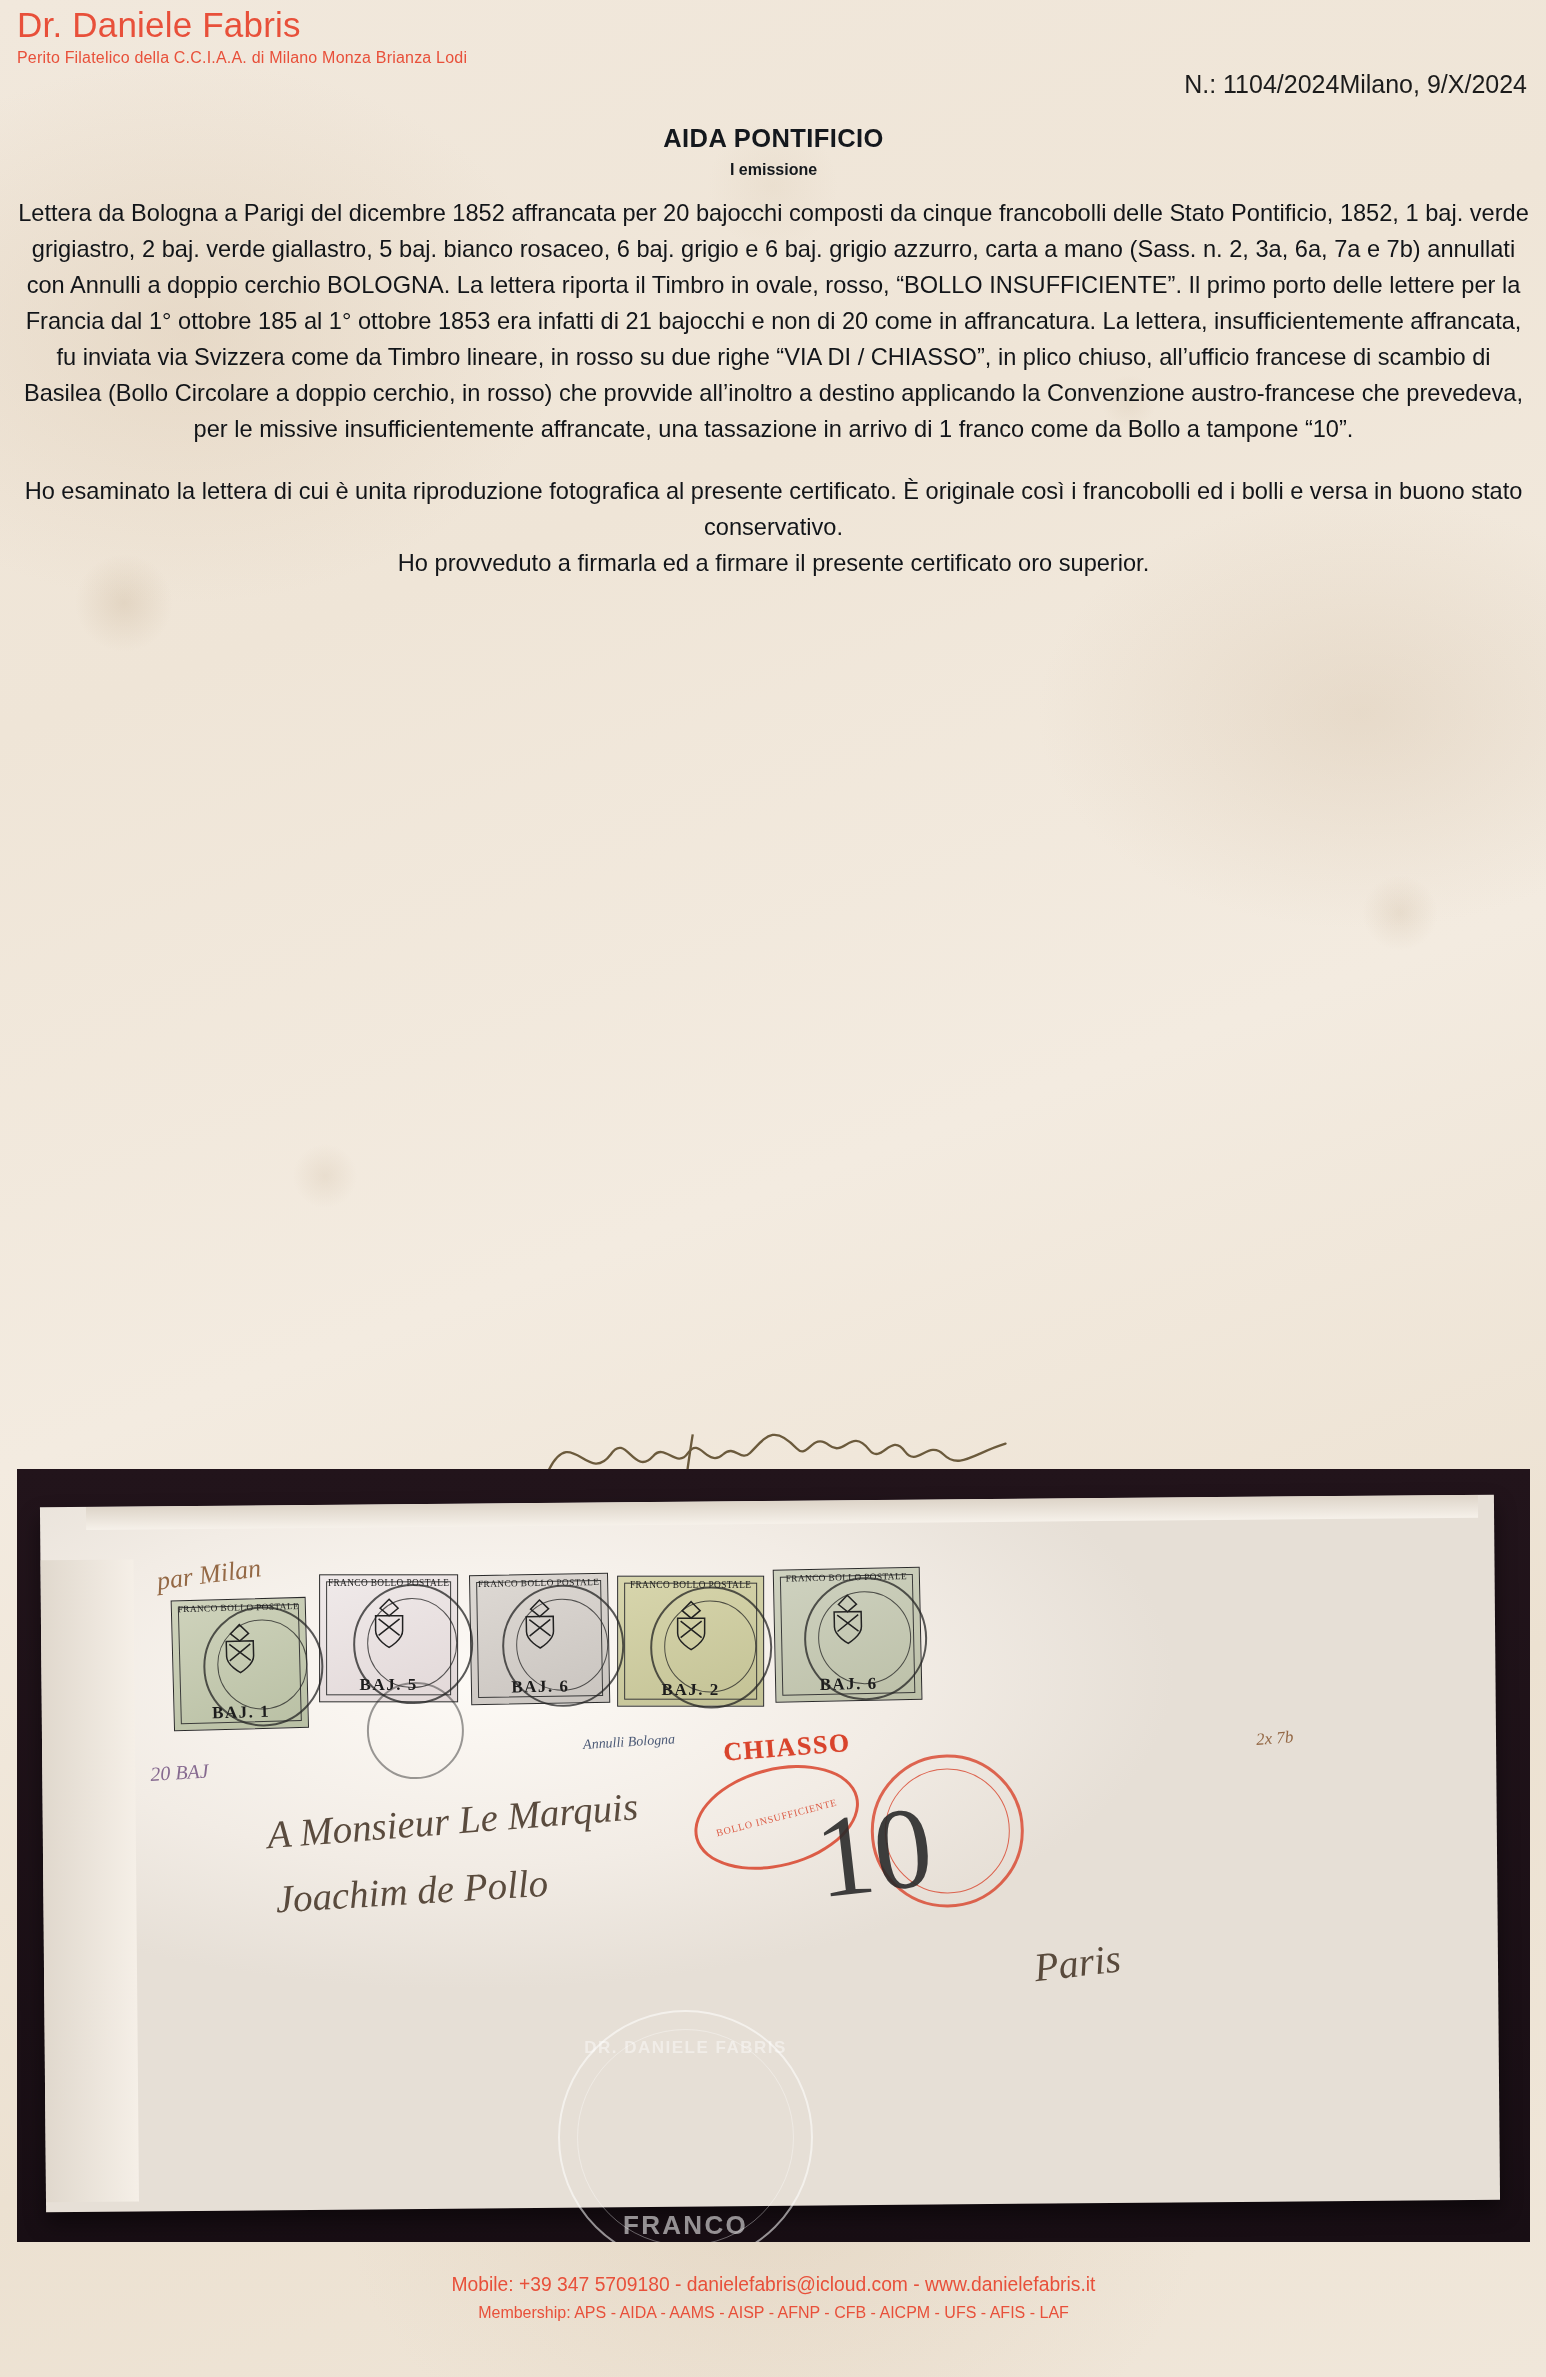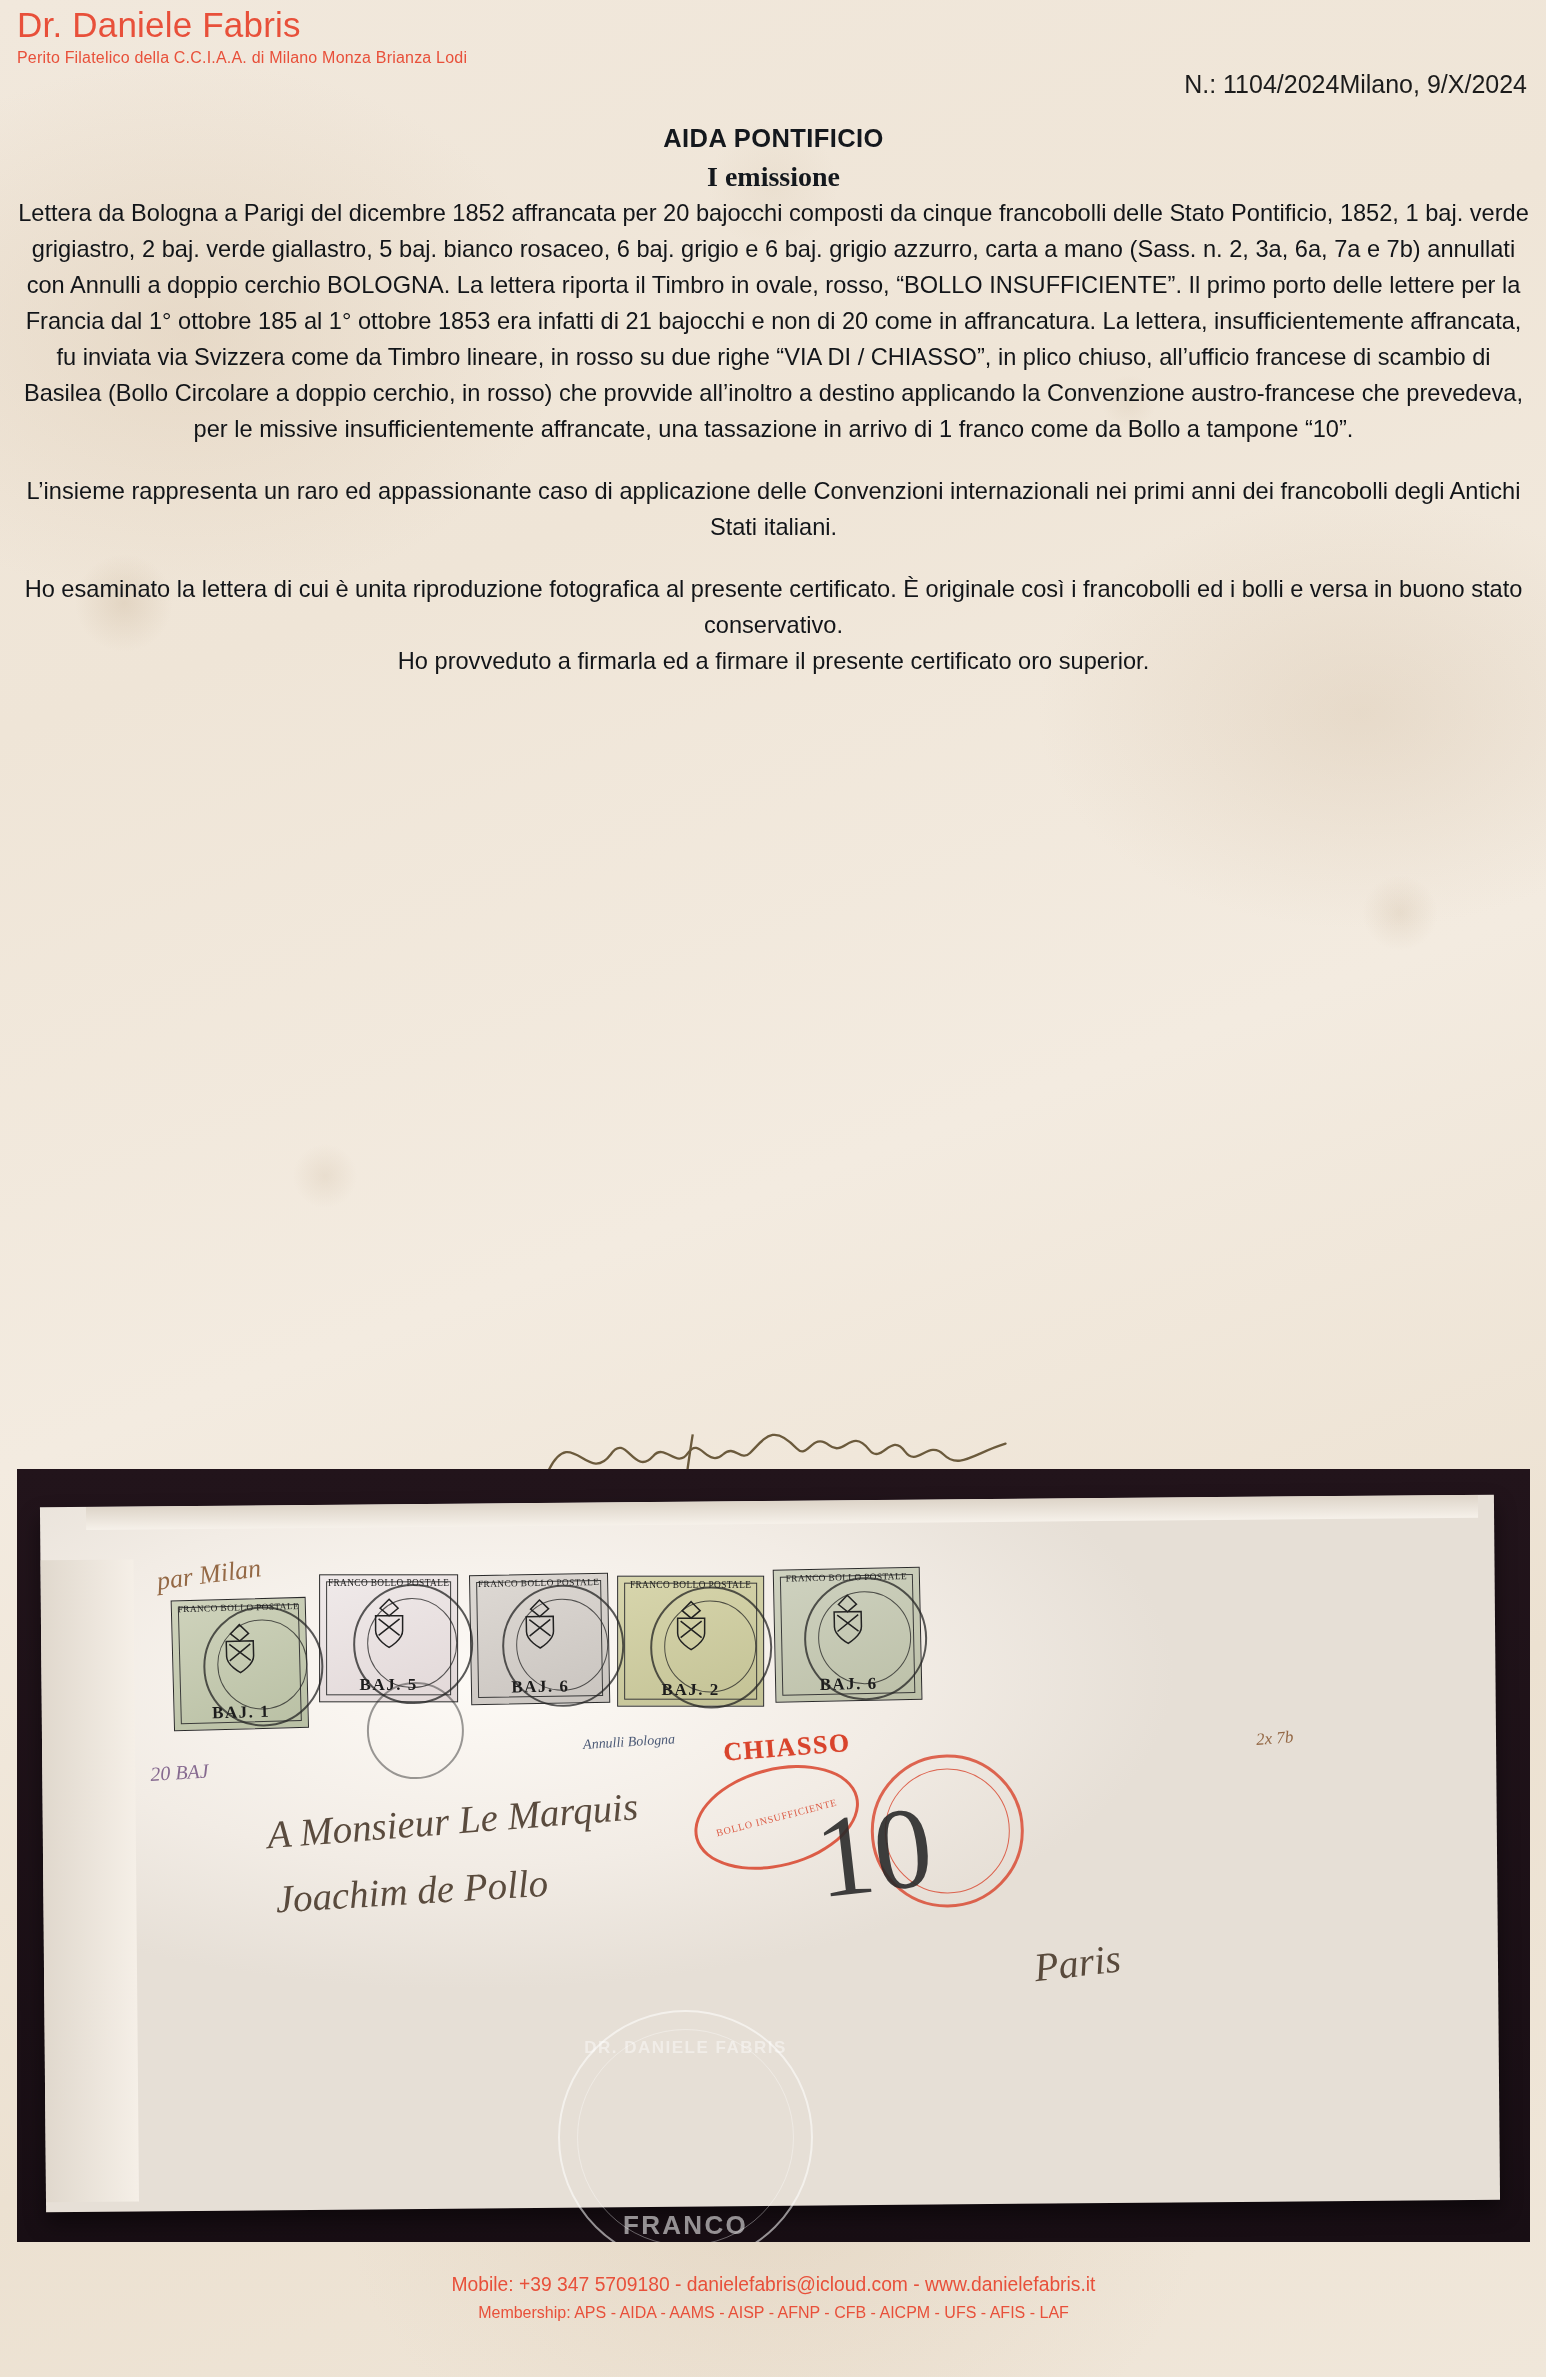--- a/index.html
+++ b/index.html
@@ -73,24 +73,23 @@
     top: 124px;
     text-align: center;
     color: #14181d;
   }
   .title-main {
     font-size: 25.5px;
     font-weight: bold;
     letter-spacing: 0.4px;
   }
   .title-sub {
-    font-size: 28px;
+    font-size: 16px;
     font-weight: bold;
     margin-top: 7.7px;
-    font-family: Liberation Serif, serif;
   }
 
   .body-text {
     position: absolute;
     left: 17px;
     width: 1513px;
     top: 195px;
     color: #121519;
     font-size: 23.6px;
     line-height: 36px;
@@ -360,21 +359,20 @@
     <div>Milano, 9/X/2024</div>
   </div>
 
   <div class="titleblock">
     <div class="title-main">AIDA PONTIFICIO</div>
     <div class="title-sub">I emissione</div>
   </div>
 
   <div class="body-text">
     <p class="para justified">Lettera da Bologna a Parigi del dicembre 1852 affrancata per 20 bajocchi composti da cinque francobolli delle Stato Pontificio, 1852, 1 baj. verde grigiastro, 2 baj. verde giallastro, 5 baj. bianco rosaceo, 6 baj. grigio e 6 baj. grigio azzurro, carta a mano (Sass. n. 2, 3a, 6a, 7a e 7b) annullati con Annulli a doppio cerchio BOLOGNA. La lettera riporta il Timbro in ovale, rosso, “BOLLO INSUFFICIENTE”. Il primo porto delle lettere per la Francia dal 1° ottobre 185 al 1° ottobre 1853 era infatti di 21 bajocchi e non di 20 come in affrancatura. La lettera, insufficientemente affrancata, fu inviata via Svizzera come da Timbro lineare, in rosso su due righe “VIA DI / CHIASSO”, in plico chiuso, all’ufficio francese di scambio di Basilea (Bollo Circolare a doppio cerchio, in rosso) che provvide all’inoltro a destino applicando la Convenzione austro-francese che prevedeva, per le missive insufficientemente affrancate, una tassazione in arrivo di 1 franco come da Bollo a tampone “10”.</p>
-    <p class="para">L’insieme rappresenta un raro ed appassionante caso di applicazione delle Convenzioni internazionali nei primi anni dei francobolli degli Antichi Stati italiani.</p>
     <p class="para" style="white-space: pre-line;">Ho esaminato la lettera di cui è unita riproduzione fotografica al presente certificato. È originale così i francobolli ed i bolli e versa in buono stato conservativo.
 Ho provveduto a firmarla ed a firmare il presente certificato oro superior.</p>
   </div>
 
   <div class="signature">
     <svg viewBox="0 0 620 120" width="480" height="93" aria-hidden="true">
       <path d="M10,80 C40,20 60,100 90,60 C110,30 120,90 145,62 C160,44 175,80 190,58
                C205,36 215,78 235,60 C250,46 258,70 270,58
                C290,38 300,20 330,52 C345,68 350,30 372,48
                C392,64 400,24 424,54 C440,74 452,30 470,56

